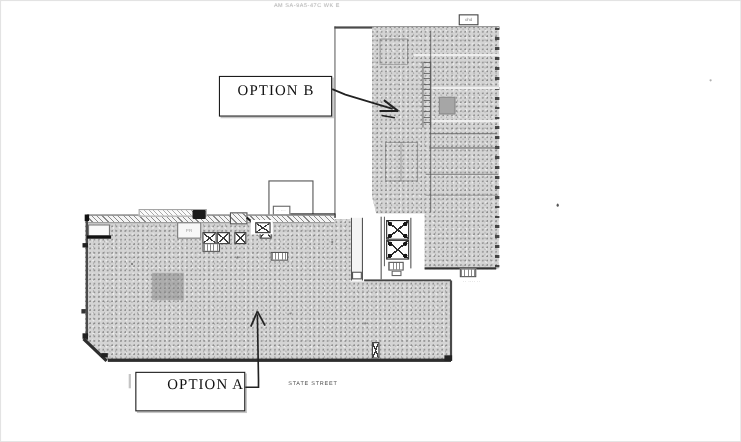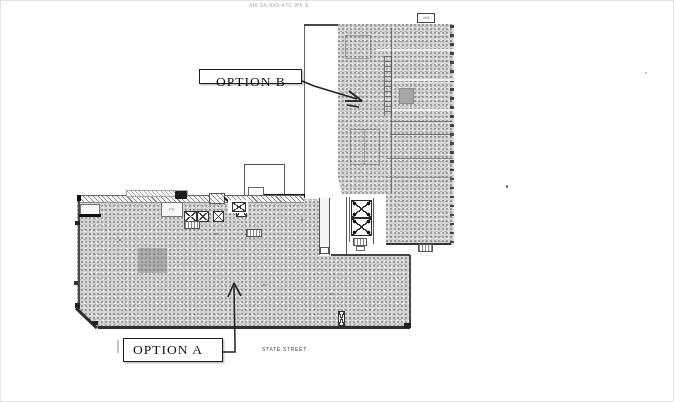--- a/index.html
+++ b/index.html
@@ -163,26 +163,26 @@
   <div class="abs xbox" style="left:337px;top:310px;width:7px;height:15px;"></div>
 
   <div class="abs speck" style="left:300px;top:218px;width:2px;height:2px;background:#777;"></div>
   <div class="abs speck" style="left:214px;top:232px;width:2px;height:2px;background:#777;"></div>
   <div class="abs speck" style="left:262px;top:283px;width:2px;height:2px;background:#888;"></div>
   <div class="abs speck" style="left:118px;top:238px;width:2px;height:2px;background:#777;"></div>
   <div class="abs speck" style="left:330px;top:292px;width:2px;height:2px;background:#888;"></div>
   <div class="abs speck" style="left:505px;top:184px;width:2px;height:3px;background:#555;"></div>
   <div class="abs speck" style="left:644px;top:71px;width:2px;height:2px;background:#b0b0b0;"></div>
 
-  <div class="abs callout" style="left:198px;top:68px;width:103px;height:15px;line-height:23px;padding-left:16px;">
+  <div class="abs callout" style="left:198px;top:68px;width:103px;height:37px;line-height:23px;padding-left:16px;">
     <span>OPTION B</span>
   </div>
 
   <div class="abs" style="left:116px;top:339px;width:2px;height:13px;background:#c4c4c4;"></div>
-  <div class="abs callout" style="left:122px;top:337px;width:100px;height:24px;line-height:22px;padding-left:9px;">
+  <div class="abs callout" style="left:122px;top:337px;width:100px;height:36px;line-height:22px;padding-left:28px;">
     <span>OPTION A</span>
   </div>
 
   <svg class="abs" width="674" height="402" style="left:0;top:0;pointer-events:none;" viewBox="0 0 674 402">
 
     <path d="M301,80 L313,85 L356,98" fill="none" stroke="#222" stroke-width="1.6"></path>
     <path d="M361,100 L348,90" fill="none" stroke="#222" stroke-width="1.8"></path>
     <path d="M361,100 L344,100" fill="none" stroke="#222" stroke-width="1.8"></path>
     <path d="M346,104 L358,106" fill="none" stroke="#222" stroke-width="1.4"></path>
 

